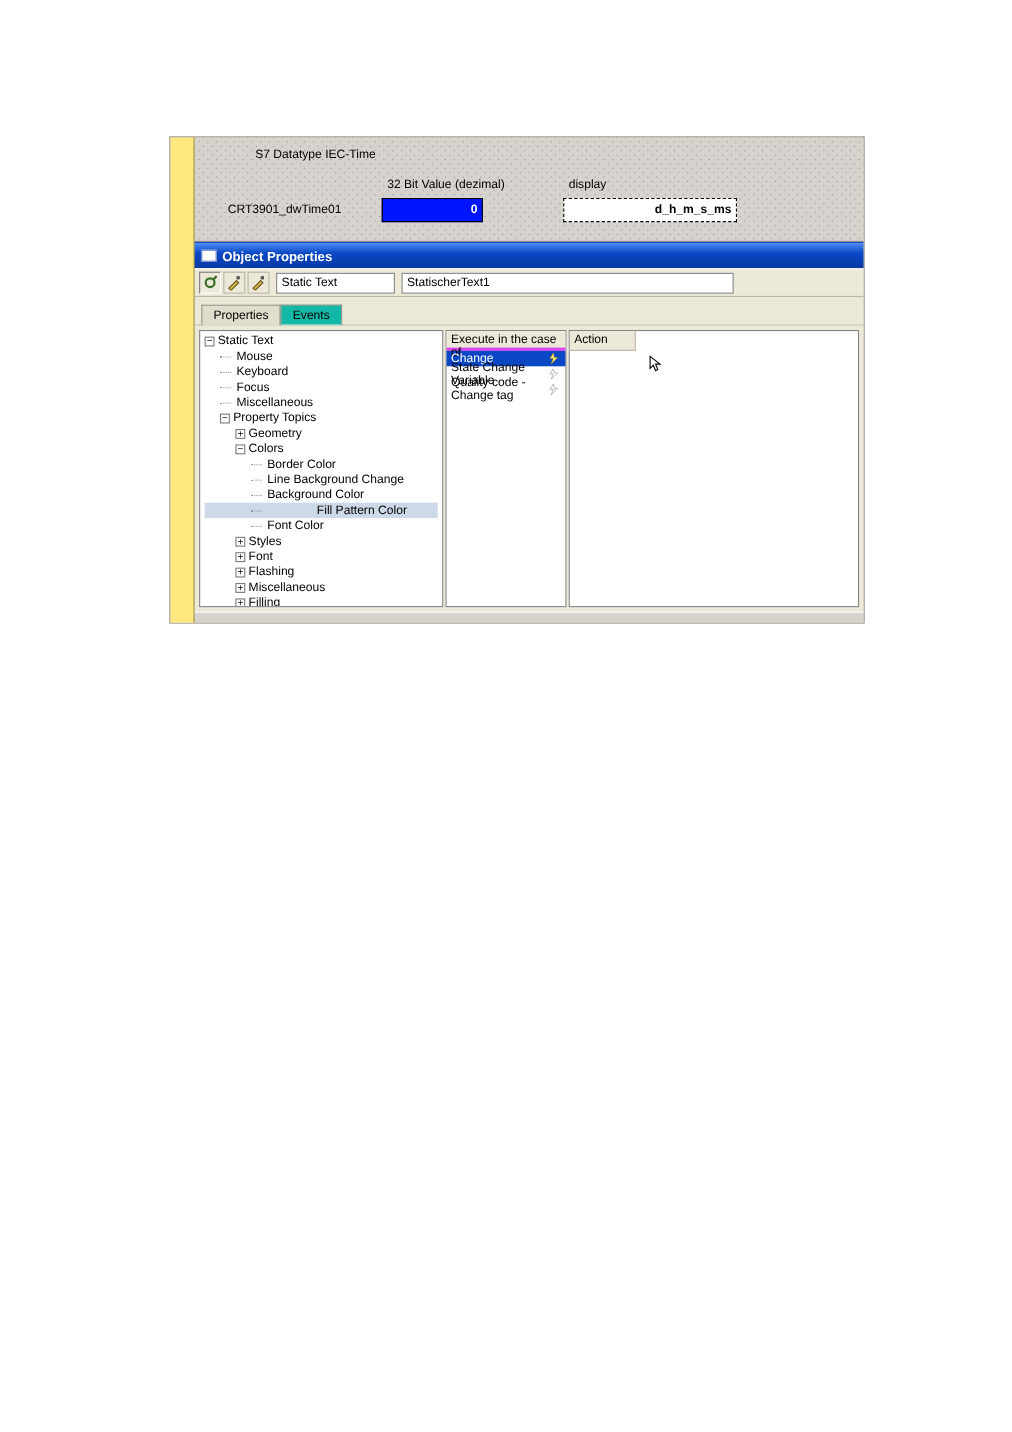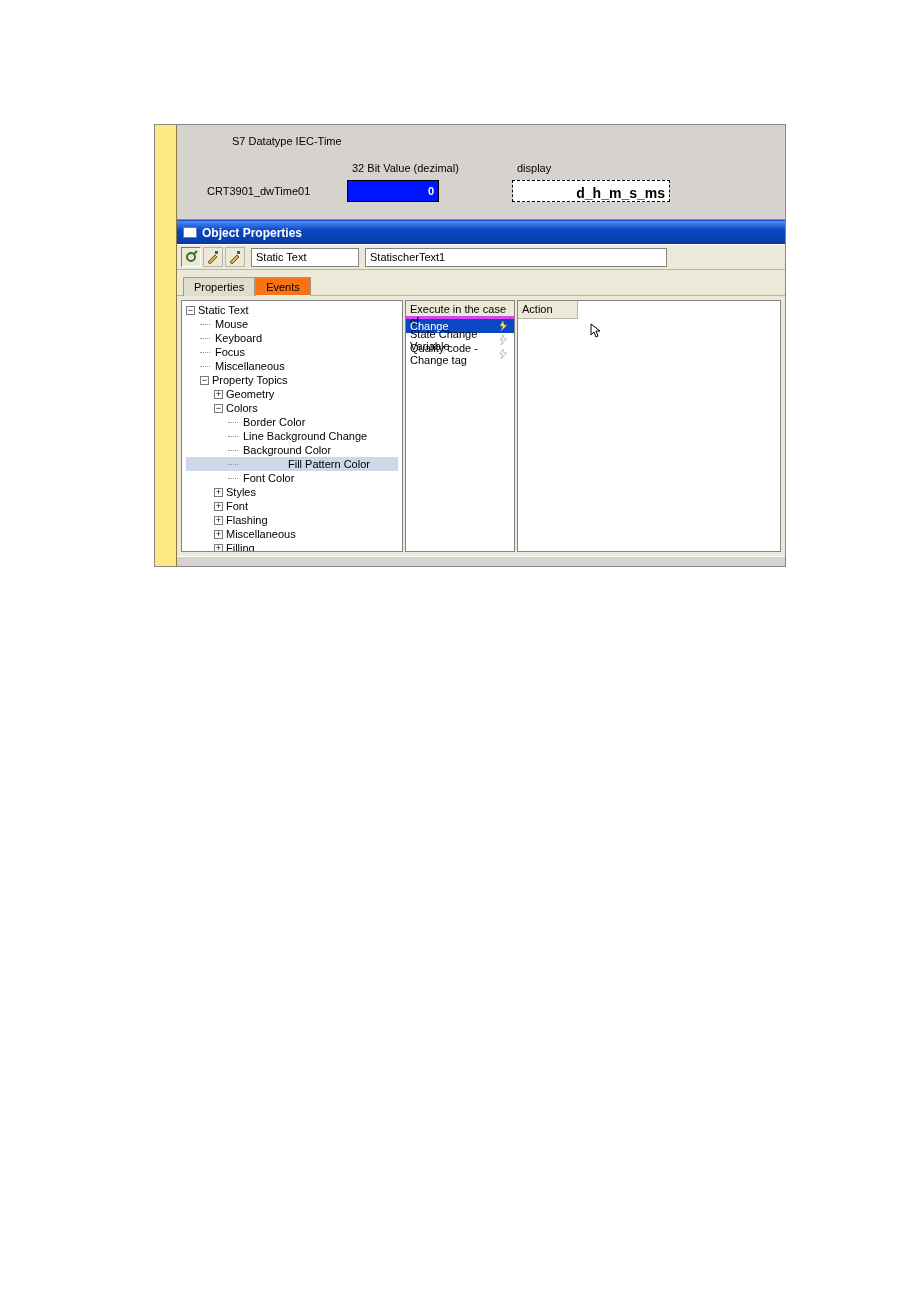--- a/index.html
+++ b/index.html
@@ -21,39 +21,39 @@
   height: 95px;
   position: relative;
   border-bottom: 1px solid #8e8b85;
 }
 .canvas-label { position: absolute; font-size: 11px; color: #000; }
 .lbl-s7 { left: 55px; top: 10px; }
 .lbl-32bit { left: 175px; top: 37px; }
 .lbl-display { left: 340px; top: 37px; }
 .lbl-crt { left: 30px; top: 60px; }
 .io-blue { position: absolute; left: 170px; top: 55px; width: 92px; height: 22px; background: #0015ff; color: #fff; font-weight: bold; text-align: right; padding: 4px 4px 0 0; font-size: 11px; border: 1px solid #000; }
-.io-text { position: absolute; left: 335px; top: 55px; width: 158px; height: 22px; background: #fff; border: 1px dashed #000; text-align: right; padding: 4px 4px 0 0; font-weight: bold; font-size: 14px; }
+.io-text { position: absolute; left: 335px; top: 55px; width: 158px; height: 22px; background: #fff; border: 1px dashed #000; text-align: right; padding: 4px 4px 0 0; font-weight: bold; font-size: 11px; }
 .titlebar {
   height: 24px;
   background: linear-gradient(to bottom, #4d8cf5 0%, #0a47c4 40%, #083aa3 100%);
   color: #fff; font-weight: bold; font-size: 12px;
   display: flex; align-items: center; padding: 0 6px; gap: 5px;
   border-top: 1px solid #1a4dd1;
 }
 .titlebar .ti { width: 14px; height: 11px; background: #fff; border: 1px solid #5f7fc6; }
 .toolbar { height: 26px; background: #ece9d8; border-top: 1px solid #fff; border-bottom: 1px solid #b9b6a9; display: flex; align-items: center; padding: 2px 4px; gap: 2px; }
 .tbtn { width: 20px; height: 20px; border: 1px solid #b9b6a9; background: #ece9d8; display: flex; align-items: center; justify-content: center; }
 .tbtn.down { border-color: #7a7a7a #fff #fff #7a7a7a; }
 .tbtn svg { width: 14px; height: 14px; }
 .tfield1 { width: 108px; height: 19px; border: 1px solid #848484; background: #fff; margin-left: 4px; padding: 2px 4px; }
 .tfield2 { width: 302px; height: 19px; border: 1px solid #848484; background: #fff; margin-left: 4px; padding: 2px 4px; }
 .tabs-row { background: #ece9d8; padding: 6px 6px 0 6px; display: flex; height: 26px; border-bottom: 1px solid #b9b6a9; }
 .tab { padding: 3px 10px 2px; font-size: 11px; border: 1px solid #9c9a8c; border-bottom: none; background: #ece9d8; position: relative; top: 1px; }
 .tab.inactive { background: #e1ddcc; }
-.tab.active { background: #f97316; border-bottom: 1px solid #ece9d8; }
+.tab.active { background: #14b8a6; border-bottom: 1px solid #ece9d8; }
 .panes { display: flex; height: 260px; background: #ece9d8; }
 .tree-pane { width: 222px; background: #fff; border: 1px solid #848484; margin: 4px 0 4px 4px; overflow: hidden; padding: 2px 4px; font-size: 11px; }
 .tree-item { white-space: nowrap; line-height: 14px; display: flex; align-items: center; gap: 3px; }
 .dotted { display: inline-block; width: 10px; border-bottom: 1px dotted #999; margin-right: 2px; }
 .plusminus { display: inline-block; width: 9px; height: 9px; border: 1px solid #7a7a7a; font-size: 9px; line-height: 7px; text-align: center; background: #fff; }
 .i0 { padding-left: 0; } .i1 { padding-left: 14px; } .i2 { padding-left: 28px; } .i3 { padding-left: 42px; }
 .tree-item.sel { background: #cdd8e8; gap: 48px; }
 .list-pane { width: 110px; background: #fff; border: 1px solid #848484; margin: 4px 0 4px 2px; }
 .list-header { height: 18px; background: #ece9d8; border-bottom: 3px solid #d946ef; padding: 2px 4px; font-size: 11px; }
 .list-row { height: 14px; padding: 0 4px; font-size: 11px; display: flex; justify-content: space-between; align-items: center; }

